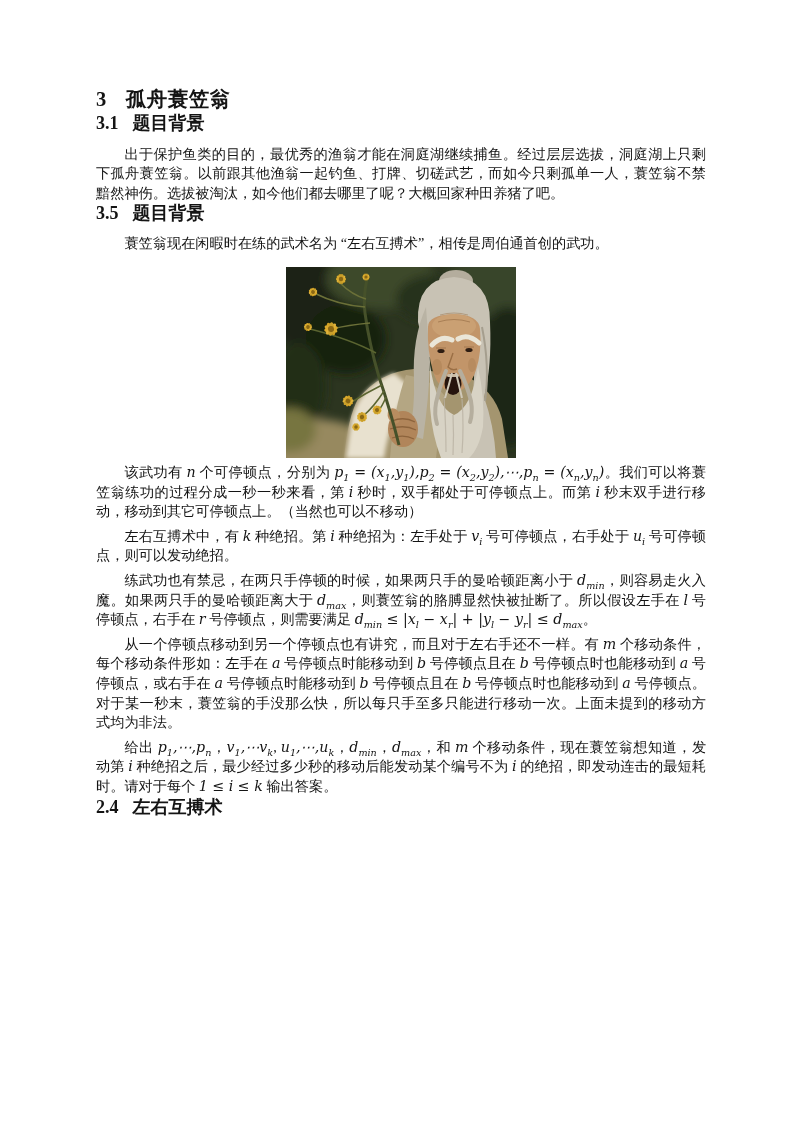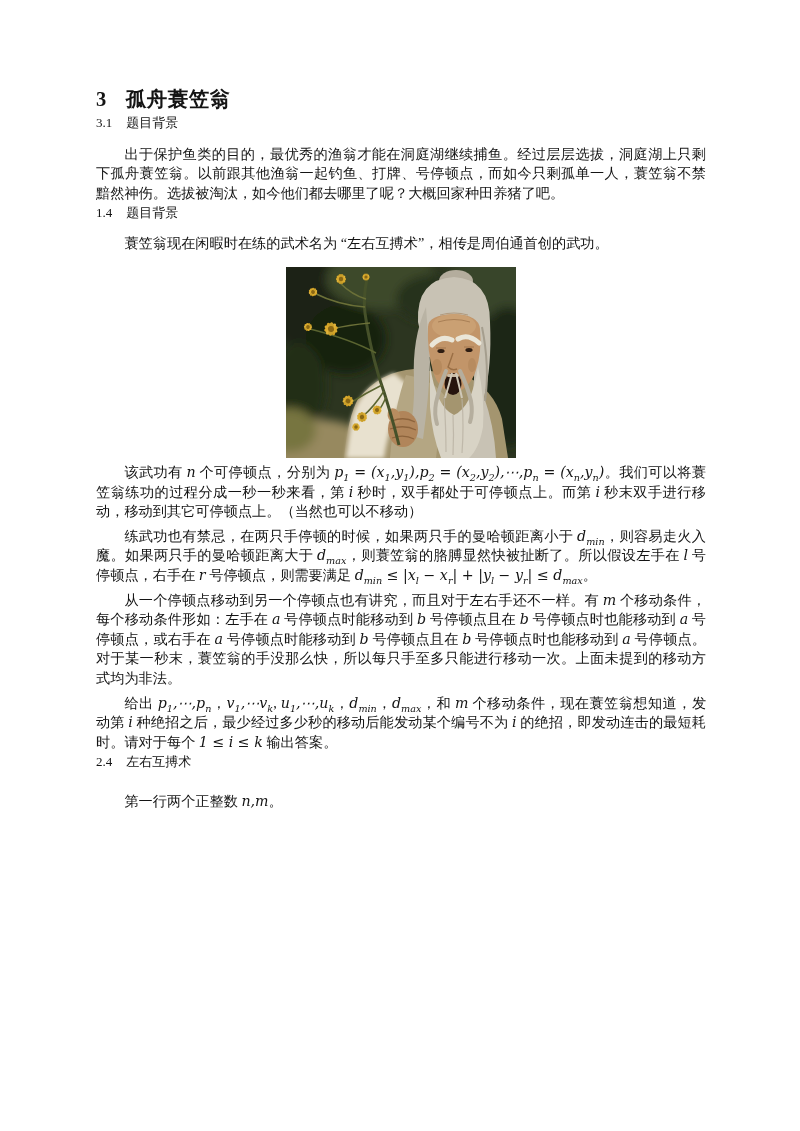--- a/index.html
+++ b/index.html
@@ -7,21 +7,21 @@
     position:relative; width:800px; height:821px; background:#ffffff;
     color:#141414; font-family:"Liberation Serif","DejaVu Serif",serif;
     overflow:hidden;
   }
   .content { position:absolute; left:96px; top:0; width:610px; }
   h1.sec {
     font-size:20.5px; font-weight:bold; margin:86px 0 0 0; line-height:1.3;
     letter-spacing:0.5px;
   }
   h1.sec .num { margin-right:19px; }
-  h2.sub { font-size:13px; font-weight:normal; margin:0; line-height:20px; }
+  h2.sub { font-size:18px; font-weight:bold; margin:0; line-height:20px; }
   h2.sub .num { margin-right:14px; }
   .sub-1 { margin-top:29px; }
   .sub-2 { margin-top:24px; }
   .sub-3 { margin-top:16px; }
   p.para {
     font-size:14.2px; line-height:19.6px; margin:5px 0 0 0;
     text-align:justify; text-indent:2em;
   }
   p.p-first  { margin-top:12px; }
   p.p-intro  { margin-top:11px; }
@@ -42,24 +42,24 @@
 <div class="page">
   <div class="content">
 
     <h1 class="sec">
       <span class="num">3</span><span>孤舟蓑笠翁</span>
     </h1>
 
     <h2 class="sub sub-1">
       <span class="num">3.1</span><span>题目背景</span>
     </h2>
-    <p class="para p-first">出于保护鱼类的目的，最优秀的渔翁才能在洞庭湖继续捕鱼。经过层层选拔，洞庭湖上只剩下孤舟蓑笠翁。以前跟其他渔翁一起钓鱼、打牌、号停顿点，而如今只剩孤单一人，蓑笠翁不禁黯然神伤。选拔被淘汰，如今他们都去哪里了呢？大概回家种田养猪了吧。</p>
+    <p class="para p-first">出于保护鱼类的目的，最优秀的渔翁才能在洞庭湖继续捕鱼。经过层层选拔，洞庭湖上只剩下孤舟蓑笠翁。以前跟其他渔翁一起钓鱼、打牌、切磋武艺，而如今只剩孤单一人，蓑笠翁不禁黯然神伤。选拔被淘汰，如今他们都去哪里了呢？大概回家种田养猪了吧。</p>
 
     <h2 class="sub sub-2">
-      <span class="num">1.4</span><span>题目背景</span>
+      <span class="num">3.5</span><span>题目背景</span>
     </h2>
     <p class="para p-intro">蓑笠翁现在闲暇时在练的武术名为 “左右互搏术”，相传是周伯通首创的武功。</p>
 
     <figure class="photo">
       <svg width="230" height="191" viewBox="0 0 230 191" xmlns="http://www.w3.org/2000/svg">
         <defs>
           <filter id="b5" x="-40%" y="-40%" width="180%" height="180%">
               <feGaussianBlur stdDeviation="5"></feGaussianBlur>
             </filter>
           <filter id="b2" x="-40%" y="-40%" width="180%" height="180%">
@@ -150,20 +150,21 @@
           <use href="#fl" transform="translate(80,10) scale(0.8)"></use>
           <use href="#fl" transform="translate(62,134) scale(1.2) rotate(30)"></use>
           <use href="#fl" transform="translate(76,150) scale(1.1) rotate(-20)"></use>
           <use href="#fl" transform="translate(91,143) scale(1.0) rotate(12)"></use>
           <use href="#fl" transform="translate(70,160) scale(0.85)"></use>
         </g>
       </svg>
     </figure>
 
     <p class="para">该武功有 <span class="m">n</span> 个可停顿点，分别为 <span class="m">p<sub>1</sub> = (x<sub>1</sub>,y<sub>1</sub>),p<sub>2</sub> = (x<sub>2</sub>,y<sub>2</sub>),⋯,p<sub>n</sub> = (x<sub>n</sub>,y<sub>n</sub>)</span>。我们可以将蓑笠翁练功的过程分成一秒一秒来看，第 <span class="m">i</span> 秒时，双手都处于可停顿点上。而第 <span class="m">i</span> 秒末双手进行移动，移动到其它可停顿点上。（当然也可以不移动）</p>
+    <p class="para">左右互搏术中，有 <span class="m">k</span> 种绝招。第 <span class="m">i</span> 种绝招为：左手处于 <span class="m">v<sub>i</sub></span> 号可停顿点，右手处于 <span class="m">u<sub>i</sub></span> 号可停顿点，则可以发动绝招。</p>
     <p class="para">练武功也有禁忌，在两只手停顿的时候，如果两只手的曼哈顿距离小于 <span class="m">d<sub>min</sub></span>，则容易走火入魔。如果两只手的曼哈顿距离大于 <span class="m">d<sub>max</sub></span>，则蓑笠翁的胳膊显然快被扯断了。所以假设左手在 <span class="m">l</span> 号停顿点，右手在 <span class="m">r</span> 号停顿点，则需要满足 <span class="m">d<sub>min</sub> ≤ |x<sub>l</sub> − x<sub>r</sub>| + |y<sub>l</sub> − y<sub>r</sub>| ≤ d<sub>max</sub></span>。</p>
     <p class="para">从一个停顿点移动到另一个停顿点也有讲究，而且对于左右手还不一样。有 <span class="m">m</span> 个移动条件，每个移动条件形如：左手在 <span class="m">a</span> 号停顿点时能移动到 <span class="m">b</span> 号停顿点且在 <span class="m">b</span> 号停顿点时也能移动到 <span class="m">a</span> 号停顿点，或右手在 <span class="m">a</span> 号停顿点时能移动到 <span class="m">b</span> 号停顿点且在 <span class="m">b</span> 号停顿点时也能移动到 <span class="m">a</span> 号停顿点。对于某一秒末，蓑笠翁的手没那么快，所以每只手至多只能进行移动一次。上面未提到的移动方式均为非法。</p>
     <p class="para">给出 <span class="m">p<sub>1</sub>,⋯,p<sub>n</sub></span>，<span class="m">v<sub>1</sub>,⋯v<sub>k</sub></span>, <span class="m">u<sub>1</sub>,⋯,u<sub>k</sub></span>，<span class="m">d<sub>min</sub></span>，<span class="m">d<sub>max</sub></span>，和 <span class="m">m</span> 个移动条件，现在蓑笠翁想知道，发动第 <span class="m">i</span> 种绝招之后，最少经过多少秒的移动后能发动某个编号不为 <span class="m">i</span> 的绝招，即发动连击的最短耗时。请对于每个 <span class="m">1 ≤ i ≤ k</span> 输出答案。</p>
 
     <h2 class="sub sub-3">
       <span class="num">2.4</span><span>左右互搏术</span>
     </h2>
     <p class="para p-input">第一行两个正整数 <span class="m">n,m</span>。</p>
 
   </div>

